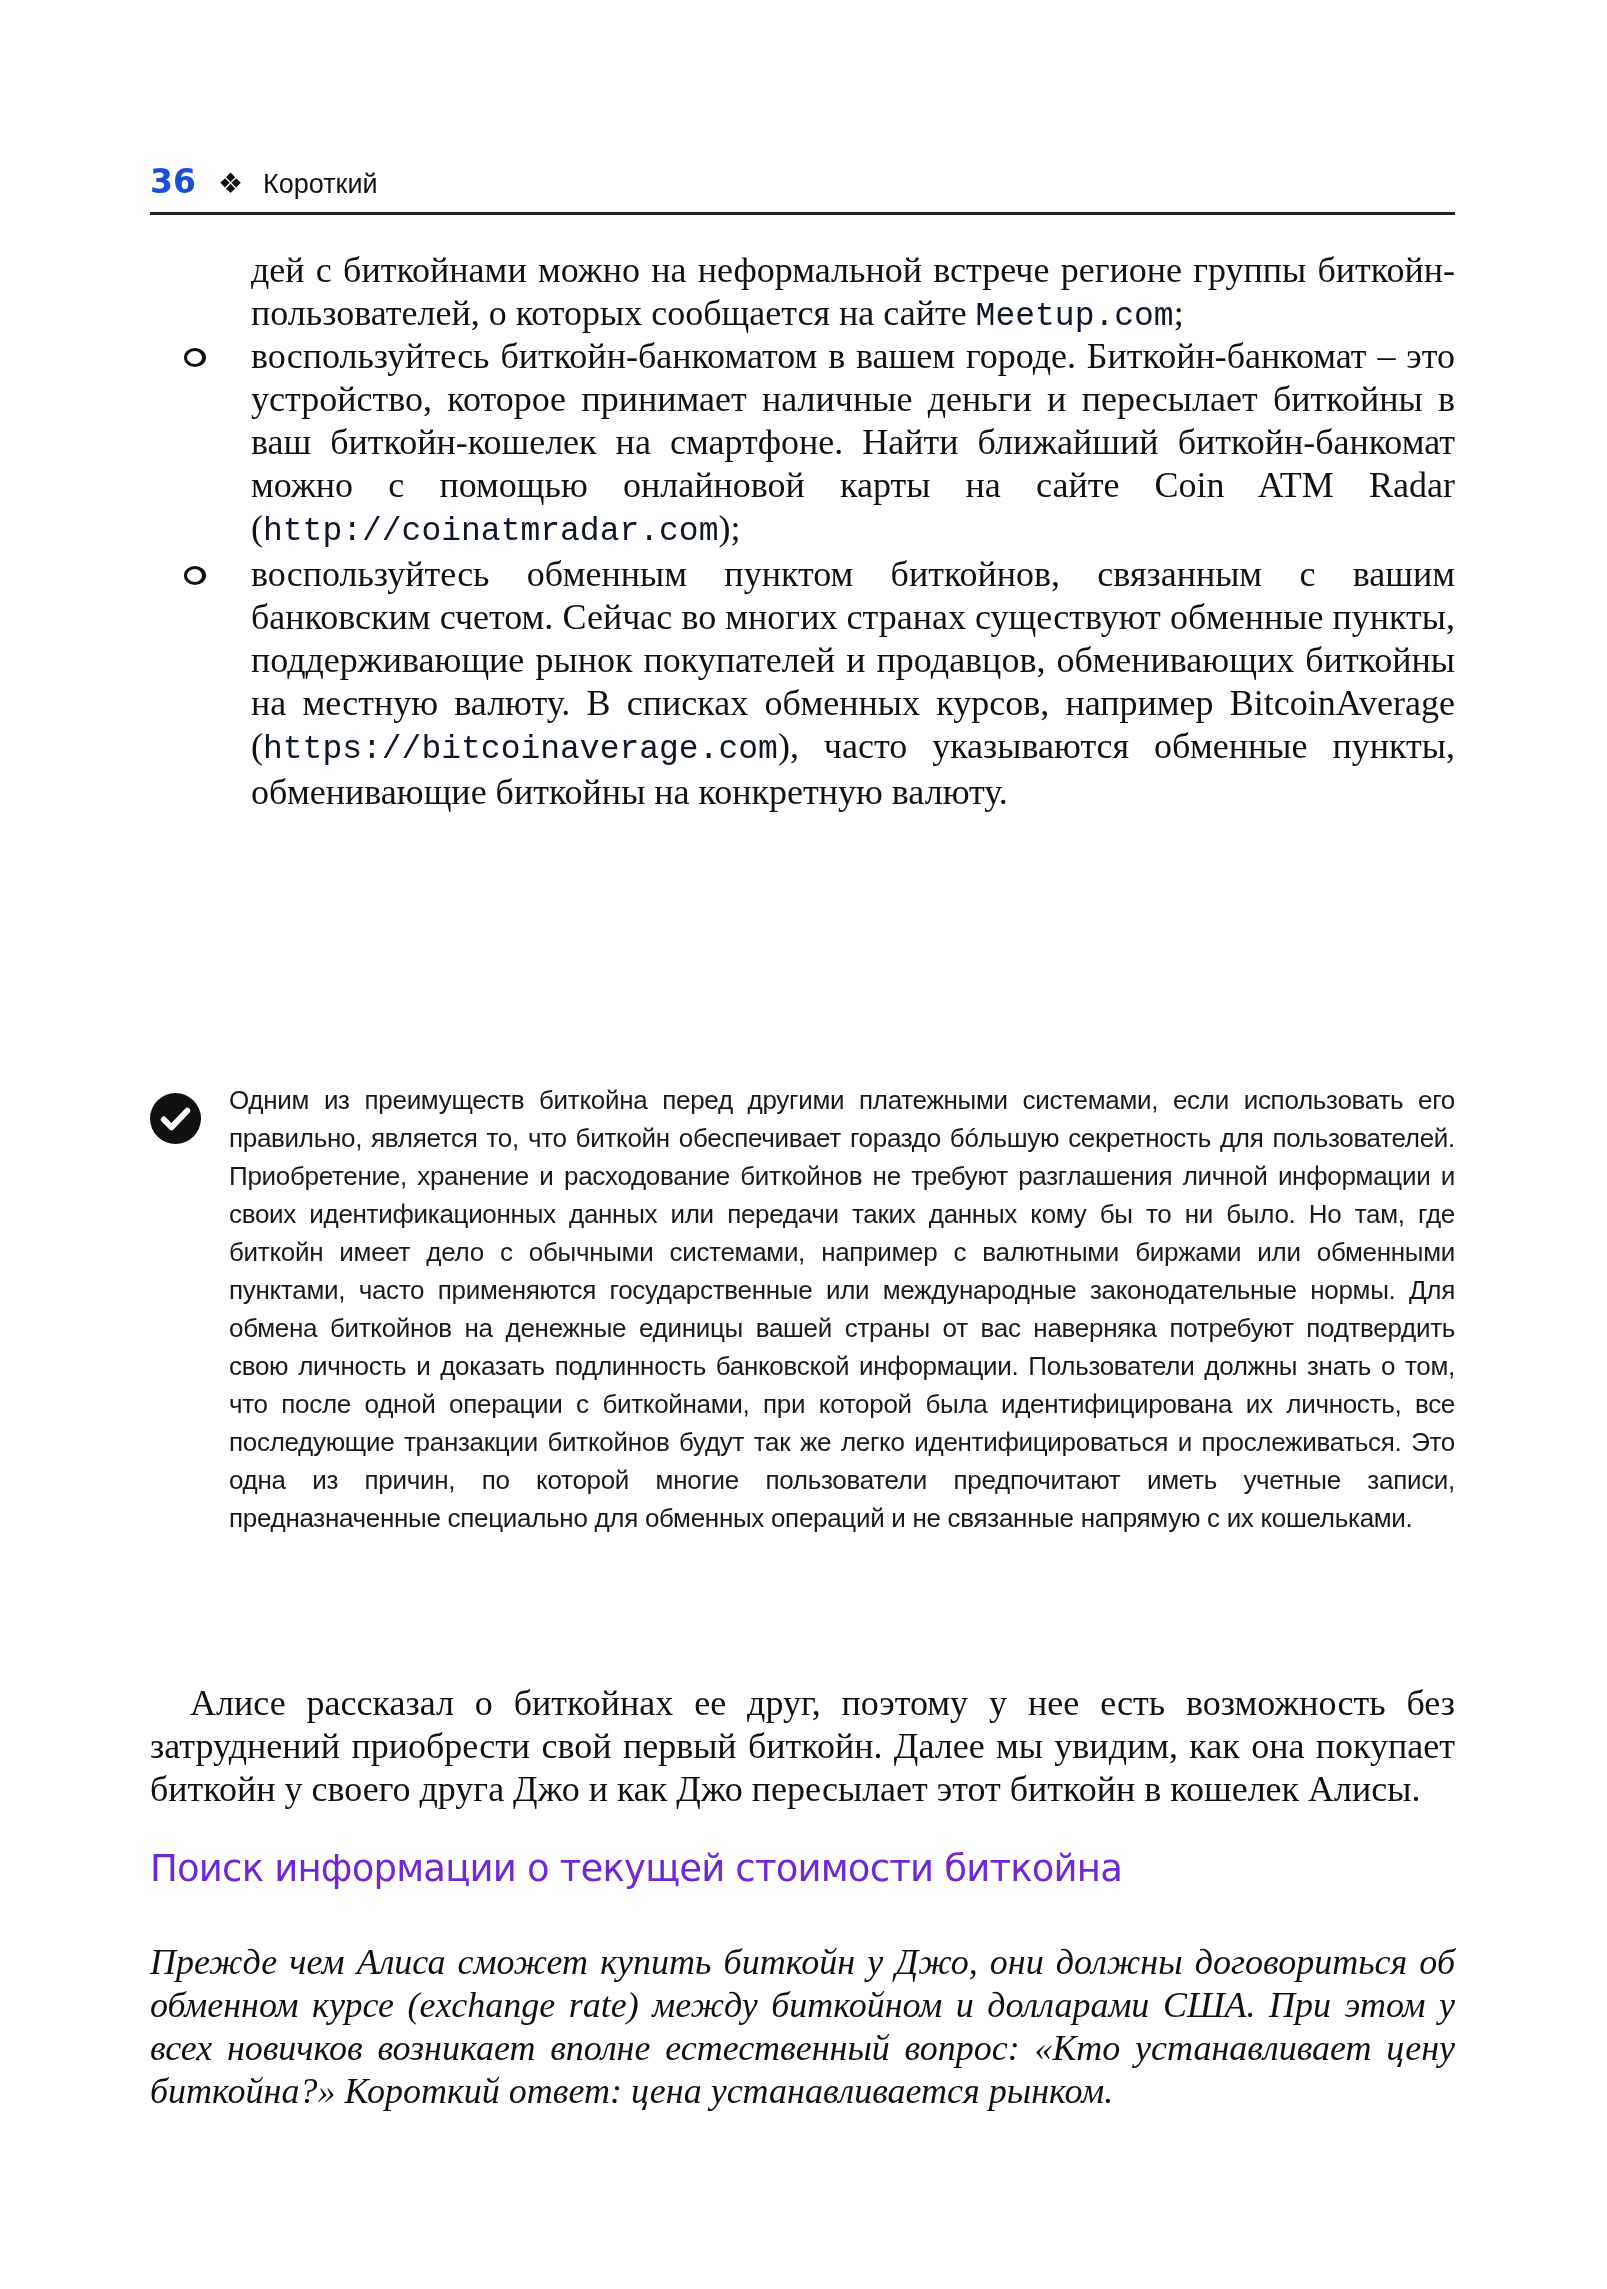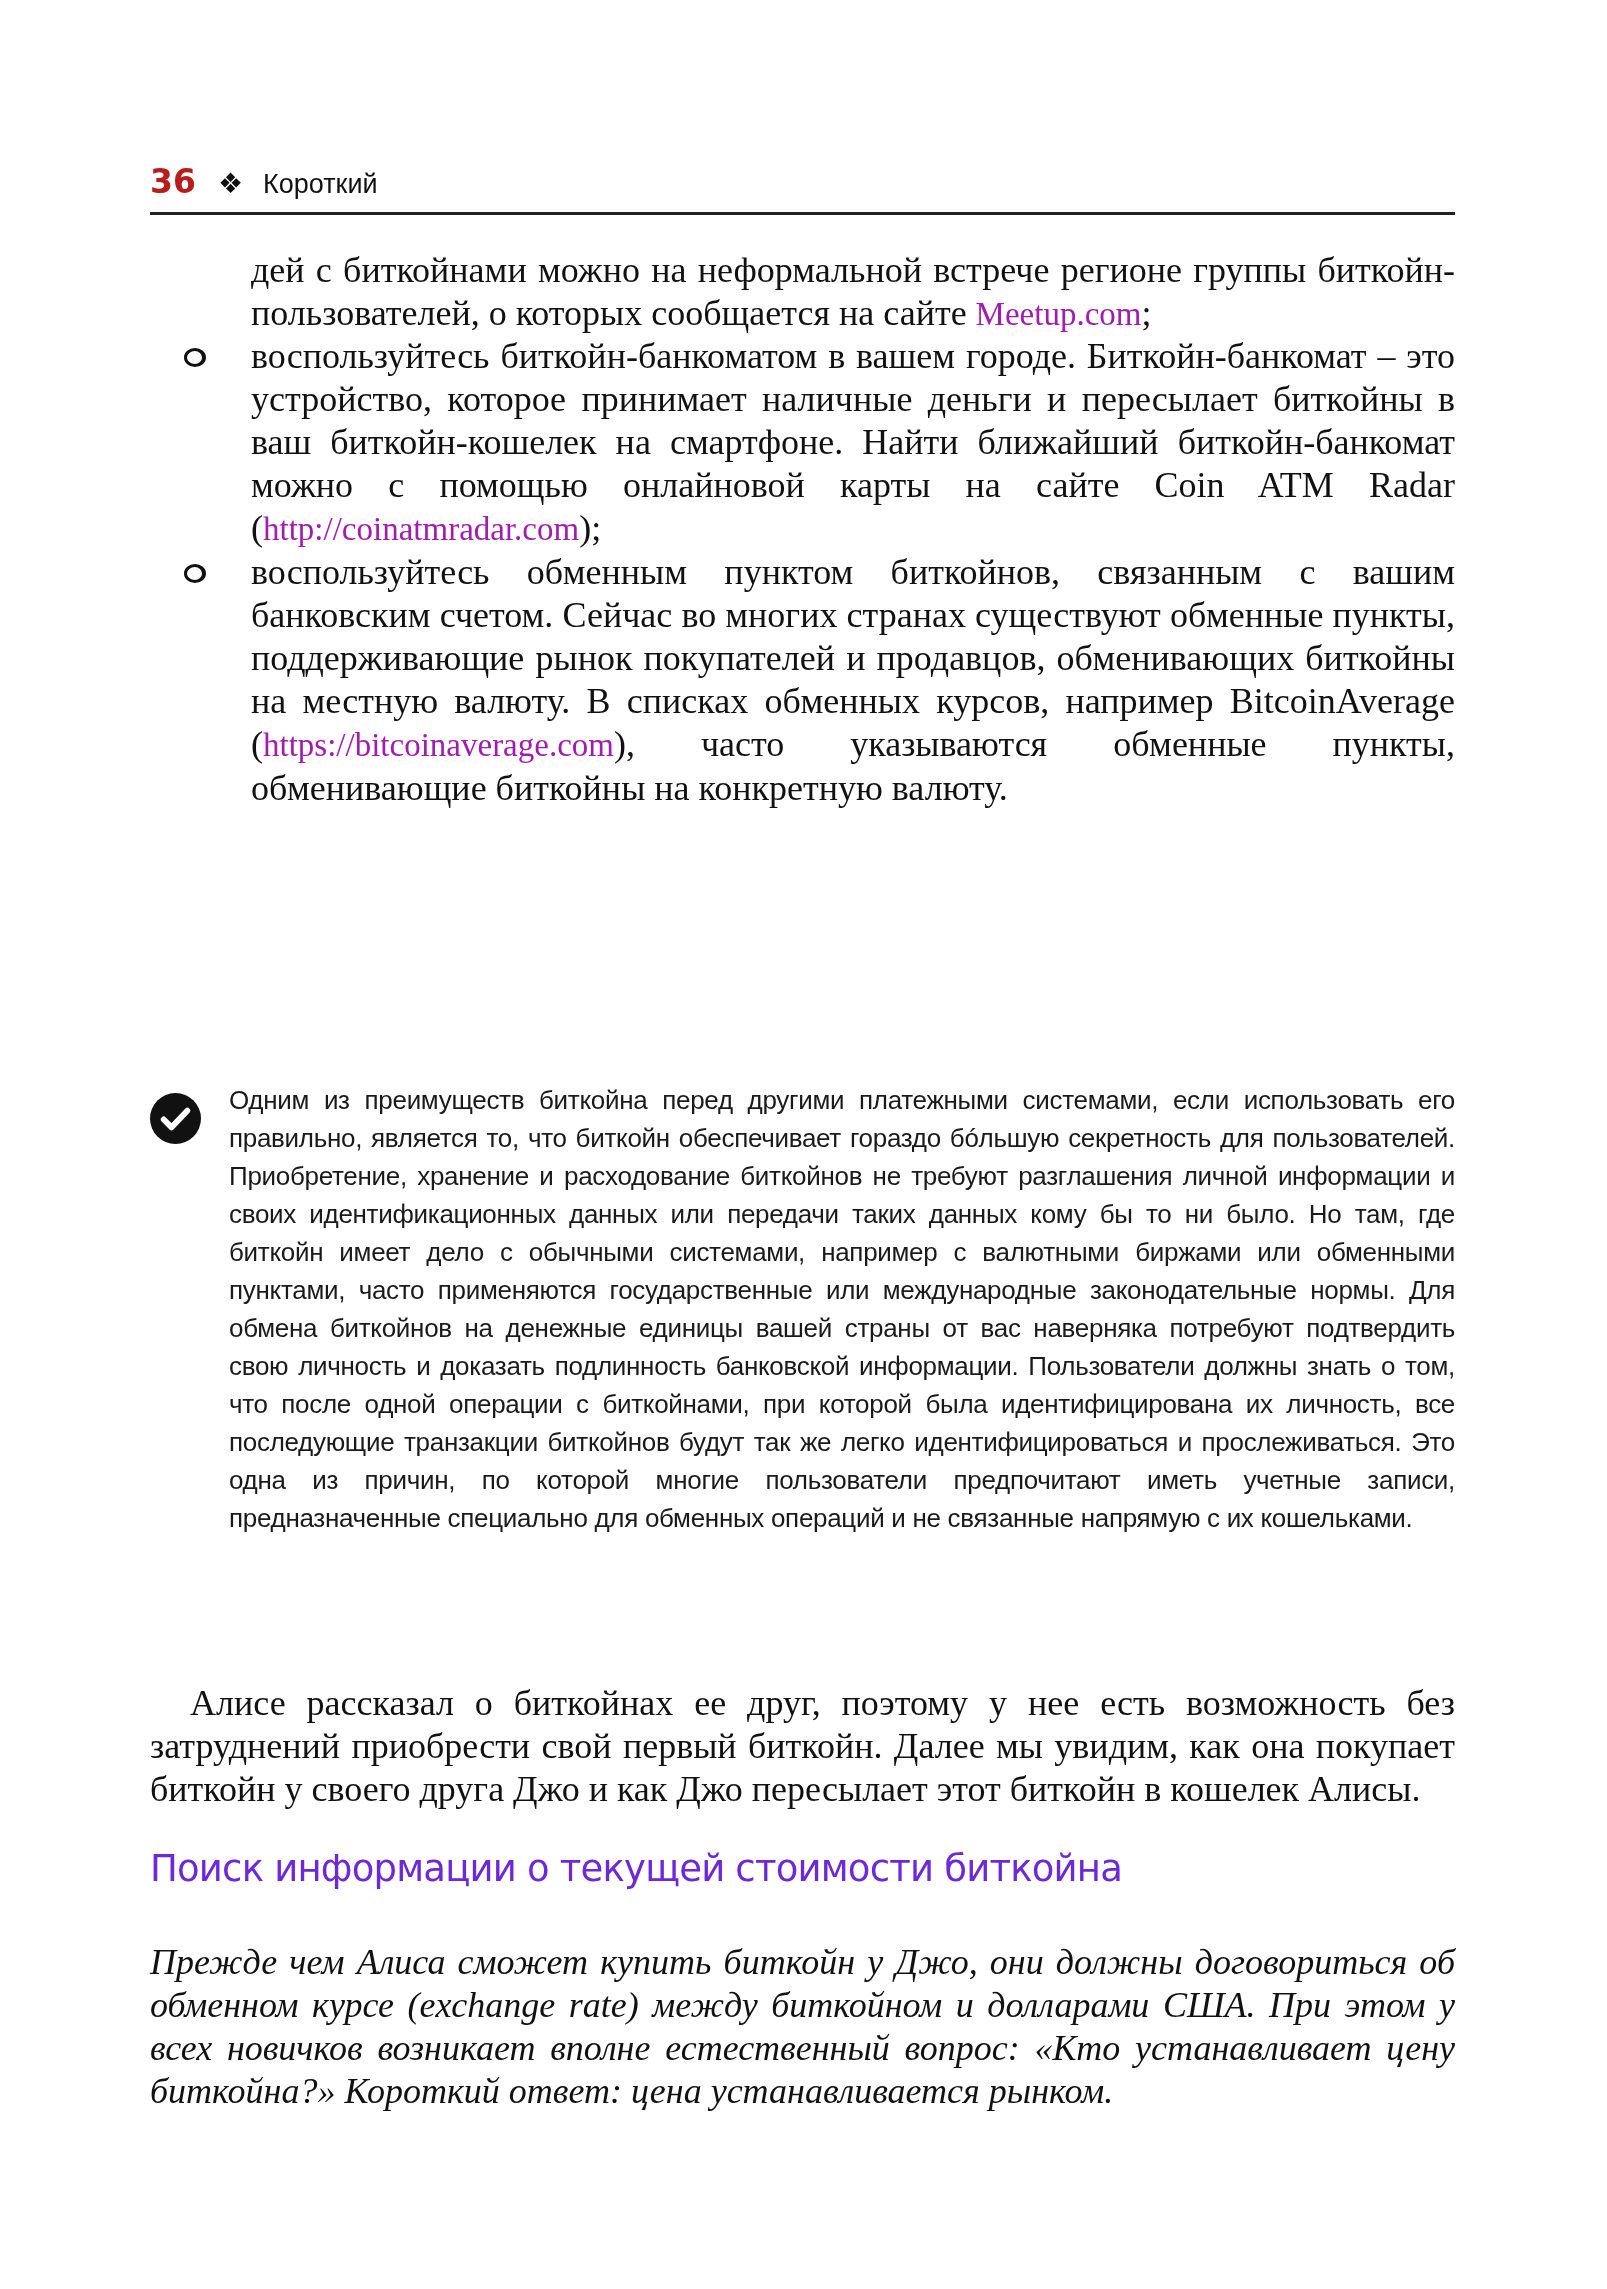--- a/index.html
+++ b/index.html
@@ -5,41 +5,41 @@
     html, body { margin: 0; padding: 0; background: #ffffff; }
     body {
       width: 1608px; height: 2290px; position: relative; overflow: hidden;
       color: #1a1a1a;
     }
     .page-header {
       position: absolute; left: 150px; top: 162px; width: 1305px;
       display: flex; align-items: baseline;
       font-family: "DejaVu Sans", sans-serif;
     }
-    .page-number { font-size: 33px; font-weight: bold; color: #b91c1c; letter-spacing: 0px; }
+    .page-number { font-size: 33px; font-weight: bold; color: #1d4ed8; letter-spacing: 0px; }
     .header-sep { font-size: 28px; margin: 0 20px 0 22px; color: #111; }
     .header-section { font-size: 27px; color: #111; font-family: "Liberation Sans", sans-serif; }
     .header-rule {
       position: absolute; left: 150px; top: 212px; width: 1305px; height: 0;
       border-top: 3px solid #222;
     }
     .body-serif {
       font-family: "Liberation Serif", serif;
       font-size: 36px; line-height: 43px; color: #111;
       text-align: justify;
     }
     .cont-text { position: absolute; left: 251px; top: 249px; width: 1204px; }
     .bullets { position: absolute; left: 178px; top: 335px; width: 1277px; margin: 0; padding: 0; list-style: none; }
     .bullet { position: relative; padding-left: 73px; margin: 0; }
     .bullet-icon {
       position: absolute; left: 6px; top: 13px; width: 22px; height: 19px;
       border: 3px solid #111; border-radius: 50%; box-sizing: border-box;
       border-right-width: 4.5px;
     }
-    a.link { color: #a21caf; text-decoration: none; font-family: Liberation Serif, serif; font-size: 33px; }
+    a.link { color: #0f172a; text-decoration: none; font-family: Liberation Mono, monospace; font-size: 33px; }
     .note {
       position: absolute; left: 150px; top: 1081px; width: 1305px;
     }
     .note-icon {
       position: absolute; left: 0; top: 12px; width: 51px; height: 51px;
       border-radius: 50%; background: #111;
     }
     .note-icon svg { position: absolute; left: 0; top: 0; }
     .note-text {
       margin-left: 79px;

